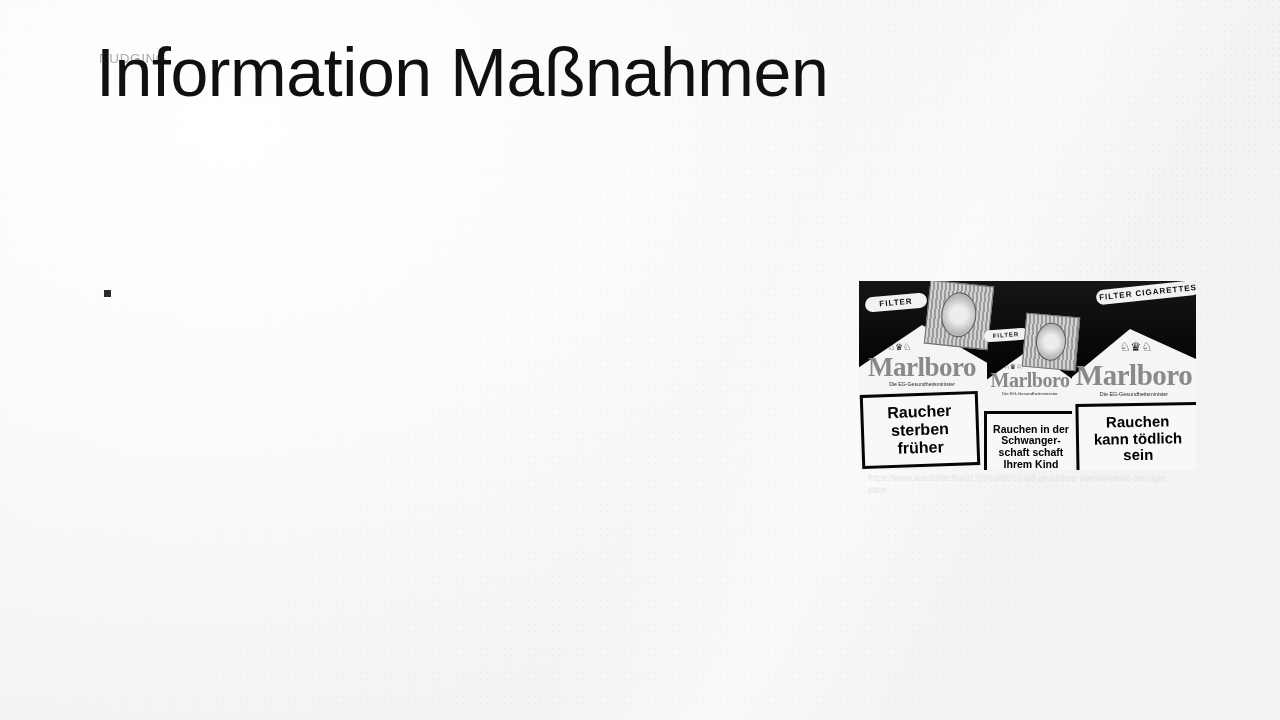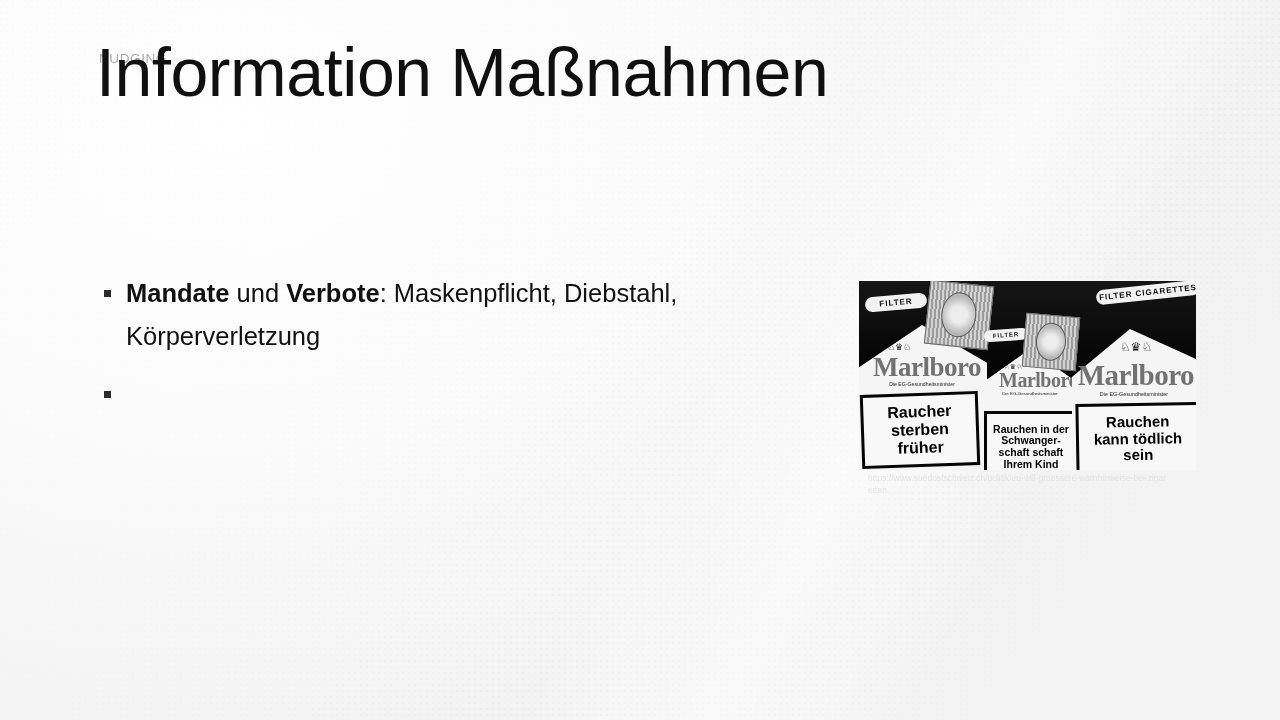--- a/index.html
+++ b/index.html
@@ -126,25 +126,25 @@
   }
   .crest {
     position: absolute;
     color:#1b1b1b;
     text-align:center;
     font-size:9px;
     line-height:1;
   }
   .mb {
     position:absolute;
-    color:#737373;
+    color:#f97316;
     font-family: "Liberation Serif", "DejaVu Serif", serif;
     font-weight:700;
     letter-spacing:-0.5px;
-    text-align:right;
+    text-align:center;
     white-space:nowrap;
   }
   .minister {
     position:absolute;
     color:#2a2a2a;
     text-align:center;
     white-space:nowrap;
     transform-origin:center;
   }
   .warn {
@@ -207,24 +207,20 @@
 <div id="slide">
 
   <div class="tex"></div>
   <div class="sheen"></div>
 
   <div class="eyebrow">NUDGING</div>
   <div class="title">Information Maßnahmen</div>
 
   <div class="bullets">
 
-    <div class="bullet">
-      <span class="sq"></span>
-      <span><b>Mandate</b><span> und </span><b>Verbote</b><span>: Maskenpflicht, Diebstahl, Körperverletzung</span></span>
-    </div>
 
     <div class="bullet">
       <span class="sq"></span>
     </div>
 
 
   </div>
 
   <div class="figure">
     <div class="photo">

